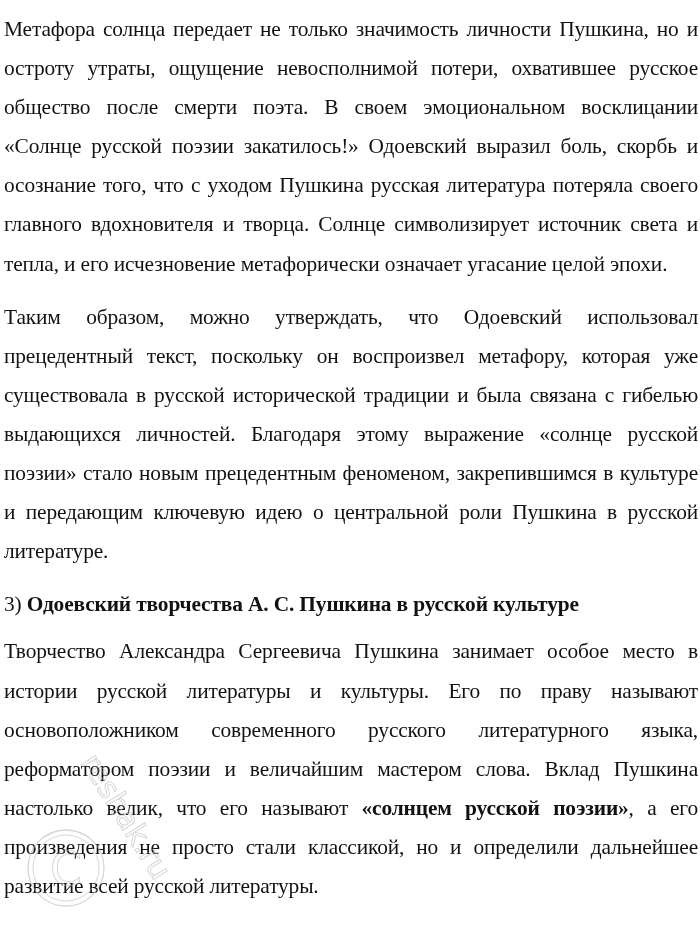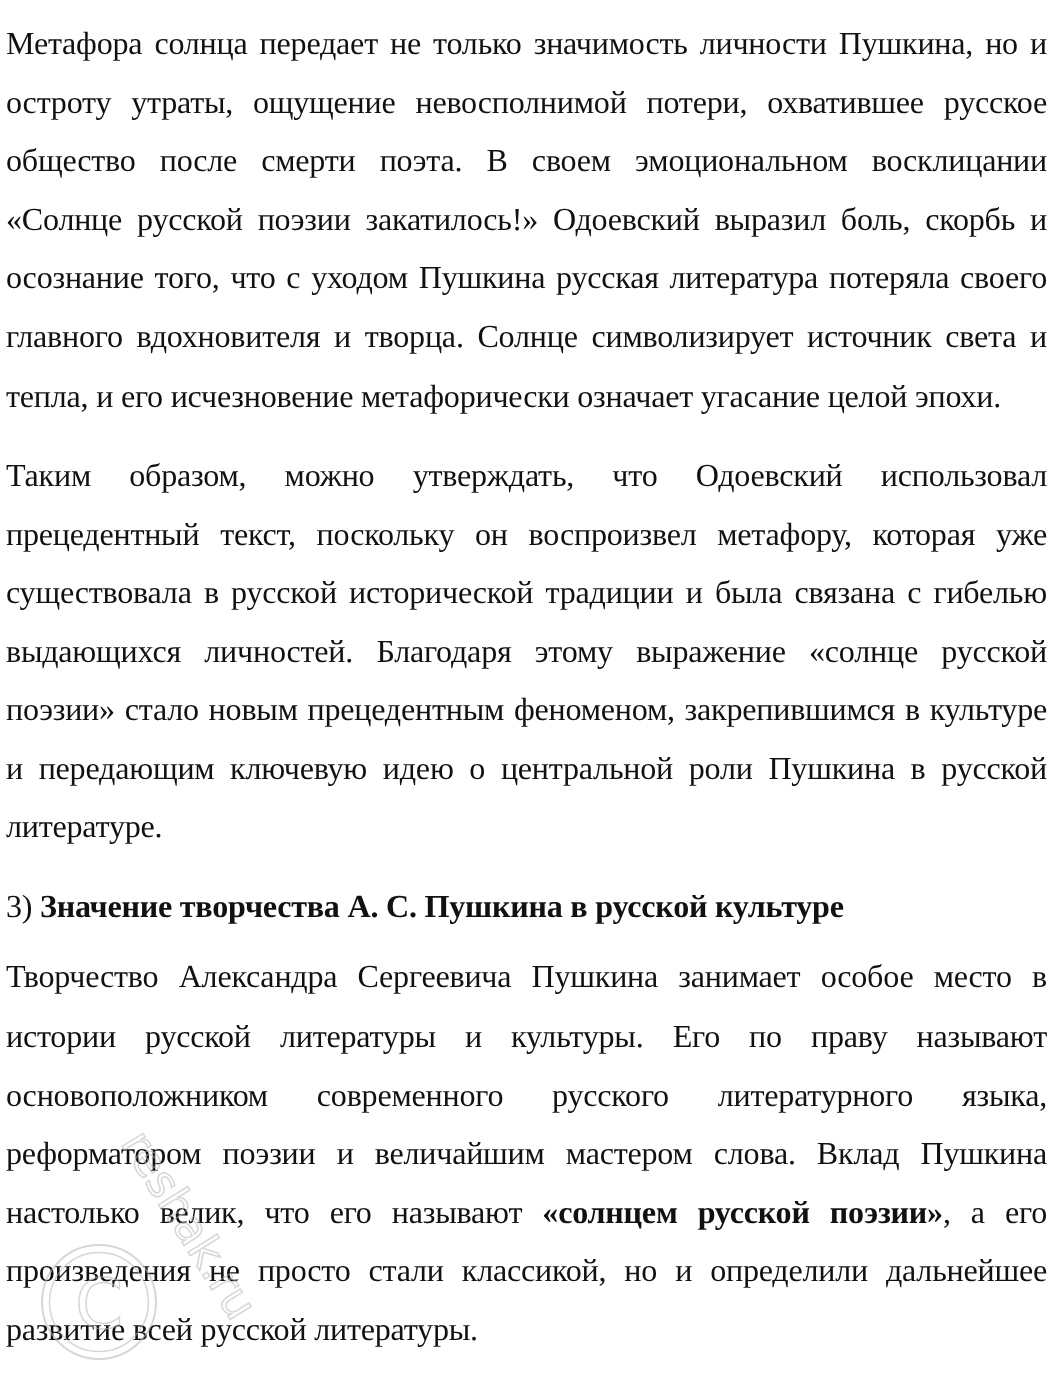--- a/index.html
+++ b/index.html
@@ -46,21 +46,21 @@
       pointer-events: none;
       opacity: 0.55;
     }
   </style>
 </head>
 <body>
 
 <div class="page">
   <p class="para" id="p1">Метафора солнца передает не только значимость личности Пушкина, но и остроту утраты, ощущение невосполнимой потери, охватившее русское общество после смерти поэта. В своем эмоциональном восклицании «Солнце русской поэзии закатилось!» Одоевский выразил боль, скорбь и осознание того, что с уходом Пушкина русская литература потеряла своего главного вдохновителя и творца. Солнце символизирует источник света и тепла, и его исчезновение метафорически означает угасание целой эпохи.</p>
   <p class="para" id="p2">Таким образом, можно утверждать, что Одоевский использовал прецедентный текст, поскольку он воспроизвел метафору, которая уже существовала в русской исторической традиции и была связана с гибелью выдающихся личностей. Благодаря этому выражение «солнце русской поэзии» стало новым прецедентным феноменом, закрепившимся в культуре и передающим ключевую идею о центральной роли Пушкина в русской литературе.</p>
-  <p class="para" id="heading"><span class="heading-num">3)</span> <span class="heading-text">Значение творчества А. С. Пушкина в русской культуре</span></p>
+  <p class="para" id="heading"><span class="heading-num">3)</span> <span class="heading-text">Одоевский творчества А. С. Пушкина в русской культуре</span></p>
   <p class="para" id="p3"><span>Творчество Александра Сергеевича Пушкина занимает особое место в истории русской литературы и культуры. Его по праву называют основоположником современного русского литературного языка, реформатором поэзии и величайшим мастером слова. Вклад Пушкина настолько велик, что его называют </span><span class="bold">«солнцем русской поэзии»</span><span>, а его произведения не просто стали классикой, но и определили дальнейшее развитие всей русской литературы.</span></p>
 </div>
 
 <div class="watermark">
   <svg width="150" height="175" viewBox="0 0 150 175" xmlns="http://www.w3.org/2000/svg">
     <circle cx="48" cy="128" r="38" fill="none" stroke="#b5b5b5" stroke-width="1.3"></circle>
     <circle cx="48" cy="128" r="33" fill="none" stroke="#b5b5b5" stroke-width="1"></circle>
     <text x="48" y="145" text-anchor="middle" font-family="DejaVu Sans, sans-serif" font-size="46" fill="none" stroke="#b5b5b5" stroke-width="1">C</text>
     <text x="0" y="0" transform="translate(62,22) rotate(58)" font-family="DejaVu Sans, sans-serif" font-size="30" fill="none" stroke="#b5b5b5" stroke-width="1">reshak.ru</text>
   </svg>

